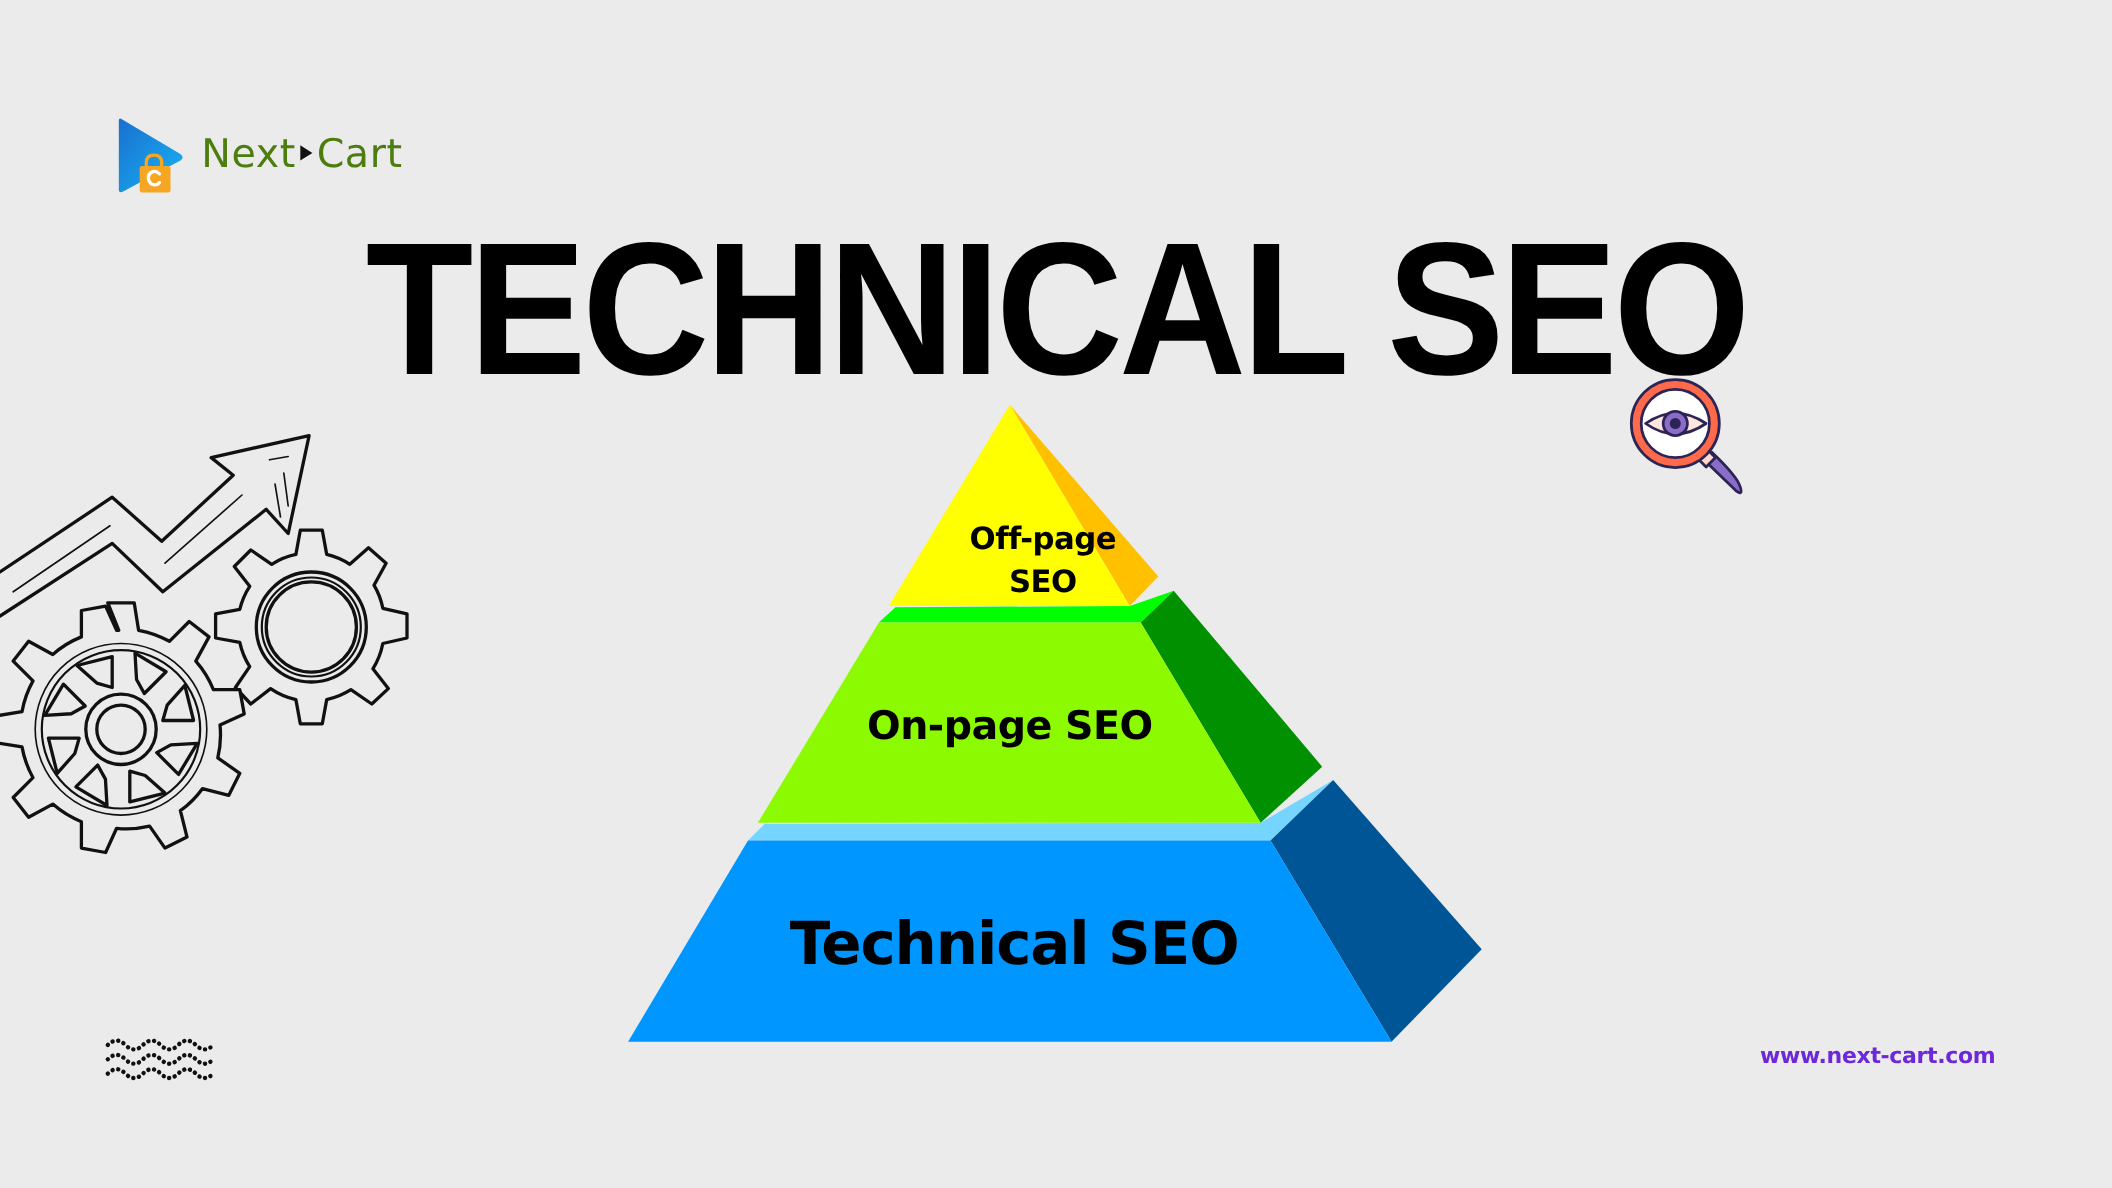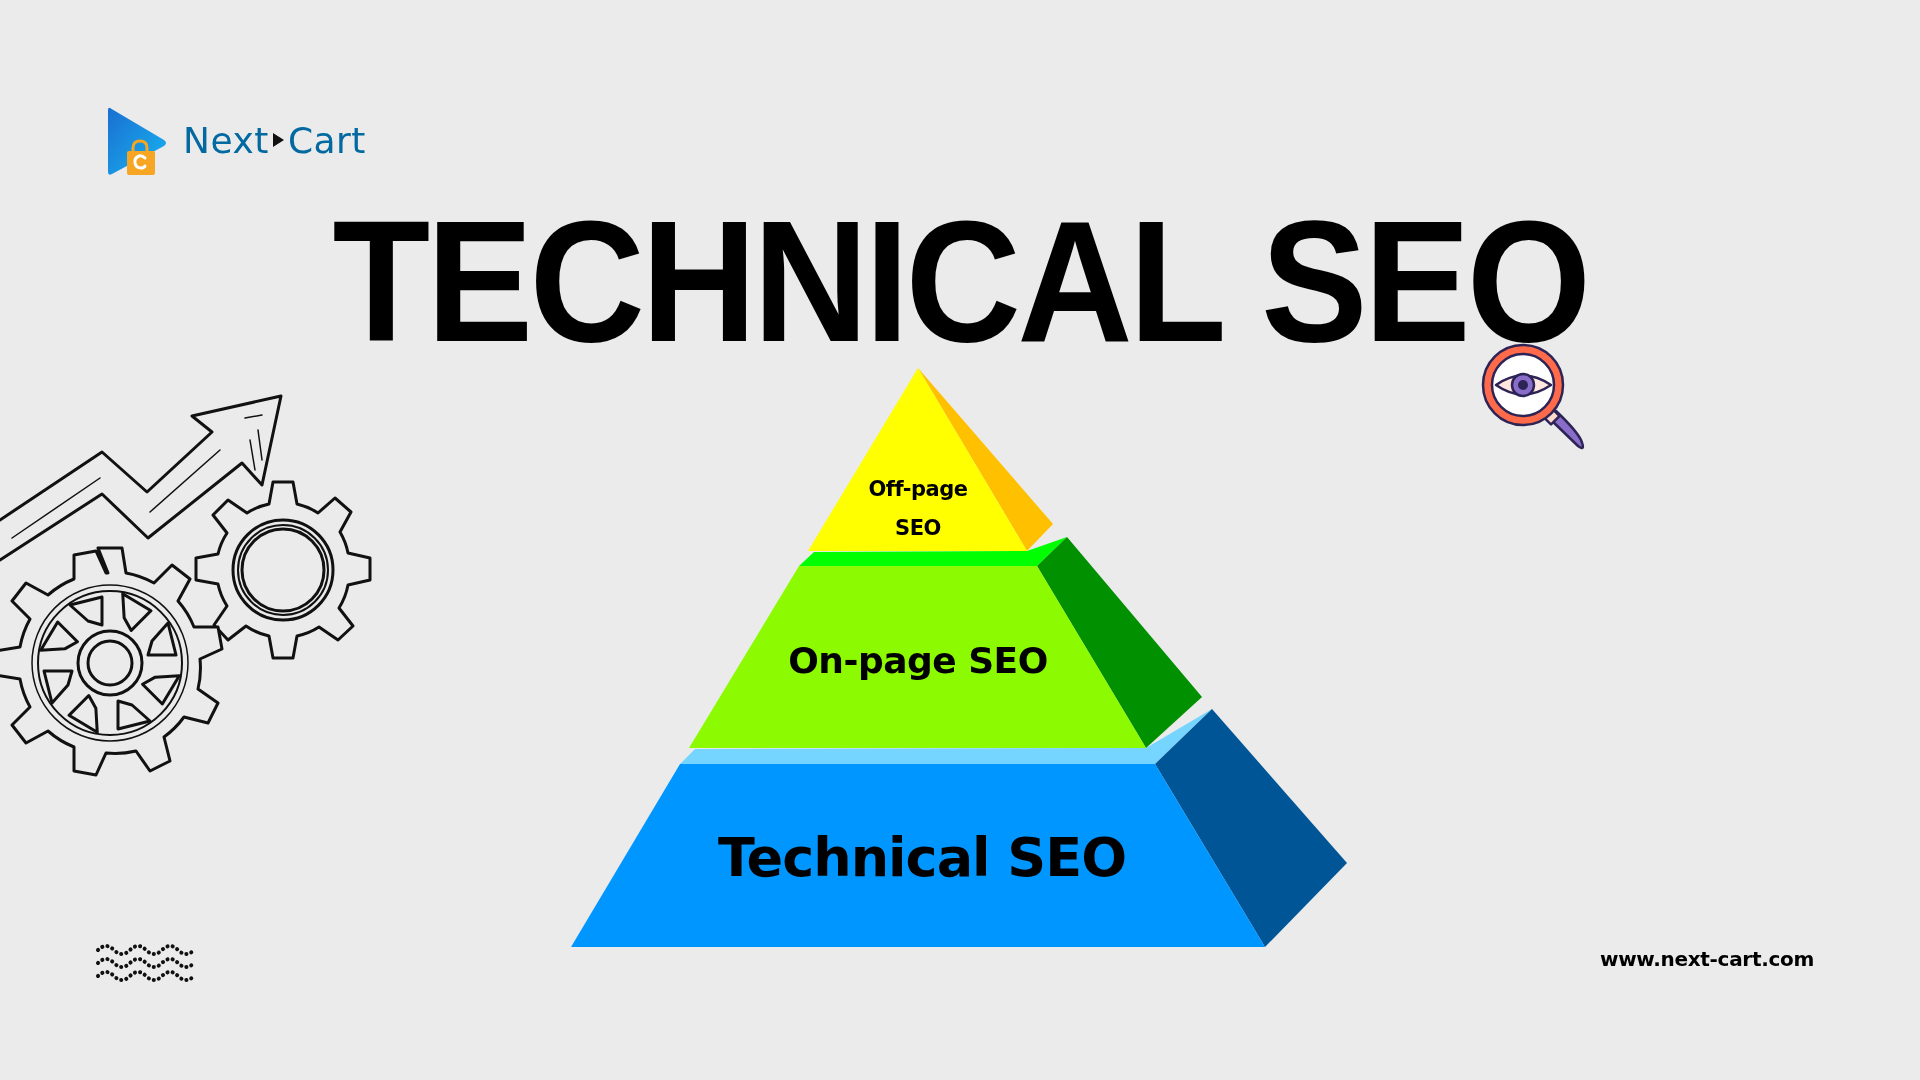--- a/index.html
+++ b/index.html
@@ -1,27 +1,27 @@
 <!DOCTYPE html>
 <html><head>
 <meta charset="utf-8">
 <style>
   html, body { margin:0; padding:0; }
   body { width:1920px; height:1080px; background:#ebebeb; position:relative; overflow:hidden; font-family:"Liberation Sans", sans-serif; }
   .abs { position:absolute; }
   #logo { left:107px; top:106px; width:290px; height:72px; }
-  #logo-text { position:absolute; left:76px; top:14px; font-family:"DejaVu Sans", sans-serif; font-size:36px; color:#0369a1; letter-spacing:0.5px; white-space:nowrap; }
+  #logo-text { position:absolute; left:76px; top:14px; font-family:"DejaVu Sans", sans-serif; font-size:36px; color:#4d7c0f; letter-spacing:0.5px; white-space:nowrap; }
   #logo-text .play { display:inline-block; width:0; height:0; border-top:7px solid transparent; border-bottom:7px solid transparent; border-left:11px solid #111; margin:0 4px 0 4px; vertical-align:middle; position:relative; top:-3px; }
   #title { left:0; width:1920px; top:196px; text-align:center; font-family:"Liberation Sans", sans-serif; font-weight:bold; font-size:172px; line-height:170px; color:#000; letter-spacing:-4px; transform:scaleX(0.93); transform-origin:960px 0; }
   svg { position:absolute; left:0; top:0; }
   .lbl { position:absolute; font-family:"DejaVu Sans", sans-serif; font-weight:bold; color:#000; text-align:center; white-space:nowrap; }
-  #lbl-off { left:818px; top:470px; width:200px; font-size:21px; line-height:39px; letter-spacing:-0.5px; }
+  #lbl-off { left:848px; top:470px; width:200px; font-size:28px; line-height:39px; letter-spacing:-0.5px; }
   #lbl-on { left:768px; top:643px; width:300px; font-size:36px; line-height:36px; letter-spacing:-0.5px; }
   #lbl-tech { left:672px; top:826px; width:500px; font-size:54px; line-height:64px; letter-spacing:-1px; }
-  #url { left:1600px; top:947px; font-family:"DejaVu Sans", sans-serif; font-weight:bold; font-size:20px; color:#000000; letter-spacing:-0.3px; white-space:nowrap; }
+  #url { left:1600px; top:947px; font-family:"DejaVu Sans", sans-serif; font-weight:bold; font-size:20px; color:#6d28d9; letter-spacing:-0.3px; white-space:nowrap; }
 </style>
 </head>
 <body>
 
 <div id="logo" class="abs">
   <svg width="62" height="72" viewBox="0 0 62 72" style="position:absolute;left:0;top:0;">
     <defs>
       <linearGradient id="lg" x1="0" y1="0" x2="1" y2="1">
         <stop offset="0" stop-color="#1a6fd0"></stop>
         <stop offset="1" stop-color="#18b4f2"></stop>

